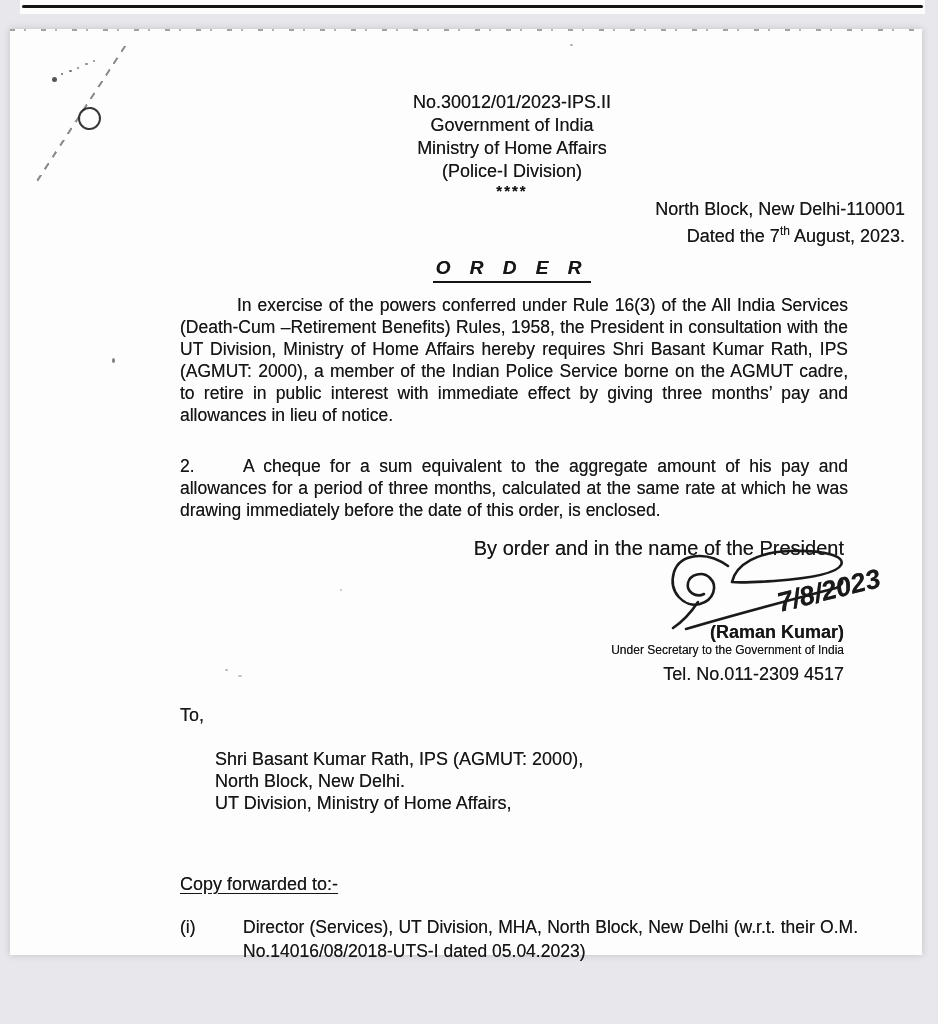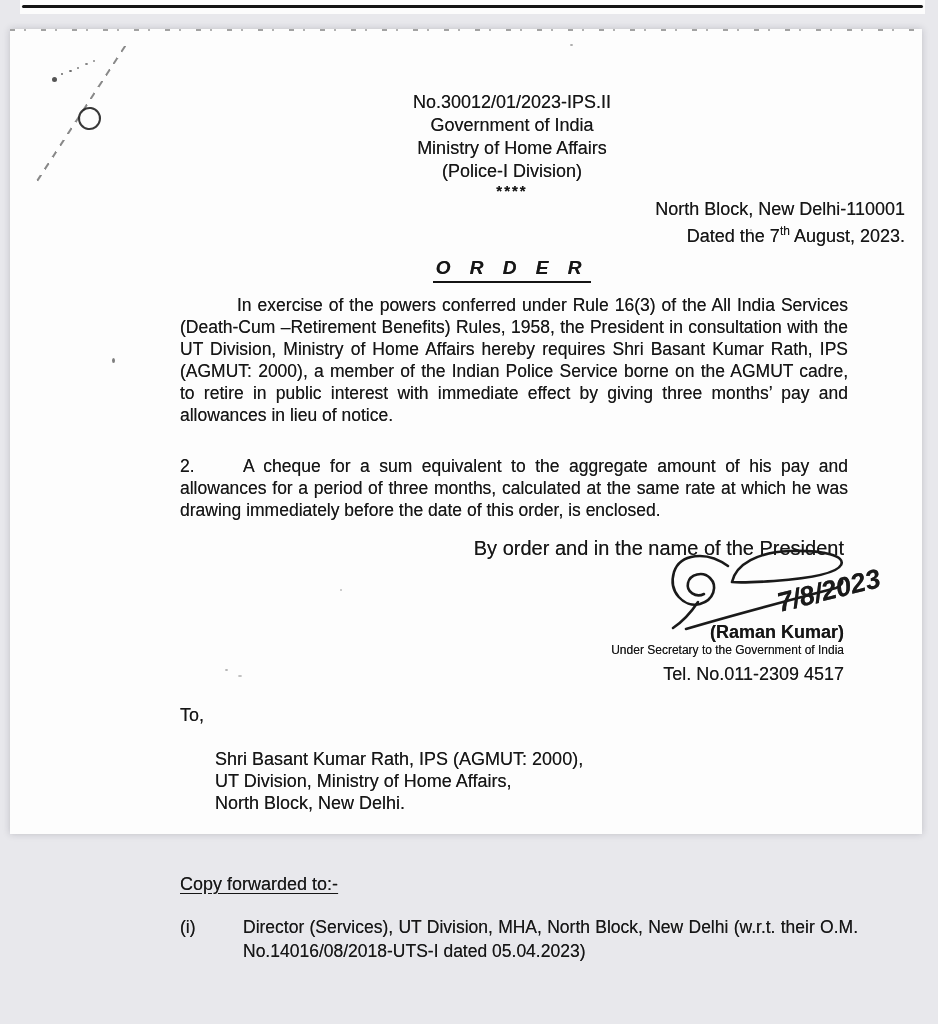--- a/index.html
+++ b/index.html
@@ -7,21 +7,21 @@
     width:938px;height:1024px;position:relative;overflow:hidden;
     background:#e8e8ec;
     font-family:"Liberation Sans", sans-serif;
     color:#161616;
   }
   
   .prev-strip{position:absolute;left:20px;top:0;width:905px;height:14px;background:#fcfcfc;}
   .prev-strip .rule{position:absolute;left:2px;right:2px;top:5px;height:3px;background:#141414;border-radius:2px;}
   
   .page{
-    position:absolute;left:10px;top:29px;width:912px;height:805px;
+    position:absolute;left:10px;top:29px;width:912px;height:926px;
     background:#fdfdfd;
     box-shadow:0 0 7px rgba(40,40,60,.22);
     text-shadow:0 0 .5px rgba(10,10,10,.65);
   }
   .page .abs{position:absolute;}
   
   .hdr{left:177px;top:62px;width:650px;text-align:center;font-size:18px;line-height:23px;}
   .hdr .stars{font-size:15px;line-height:12px;letter-spacing:2px;font-weight:bold;margin-top:2px;}
   
   .place-date{right:17px;top:169px;text-align:right;font-size:18px;line-height:22px;}
@@ -127,22 +127,22 @@
     <text x="140" y="64" transform="rotate(-14 140 64)" font-size="27" font-style="italic" font-weight="bold" fill="#1a1a1a">7/8/2023</text>
   </svg>
 
   <div class="abs sig-name">(Raman Kumar)</div>
   <div class="abs sig-desig">Under Secretary to the Government of India</div>
   <div class="abs sig-tel">Tel. No.011-2309 4517</div>
 
   <div class="abs to-label">To,</div>
   <div class="abs to-block">
     <div>Shri Basant Kumar Rath, IPS (AGMUT: 2000),</div>
+    <div>North Block, New Delhi.</div>
     <div>UT Division, Ministry of Home Affairs,</div>
-    <div>North Block, New Delhi.</div>
   </div>
 
   <div class="abs copy-label">Copy forwarded to:-</div>
   <div class="abs copy-item">
     <div class="cnum">(i)</div>
     <div class="ctext">Director (Services), UT Division, MHA, North Block, New Delhi (w.r.t. their O.M. No.14016/08/2018-UTS-I dated 05.04.2023)</div>
   </div>
 
 </div>
 

